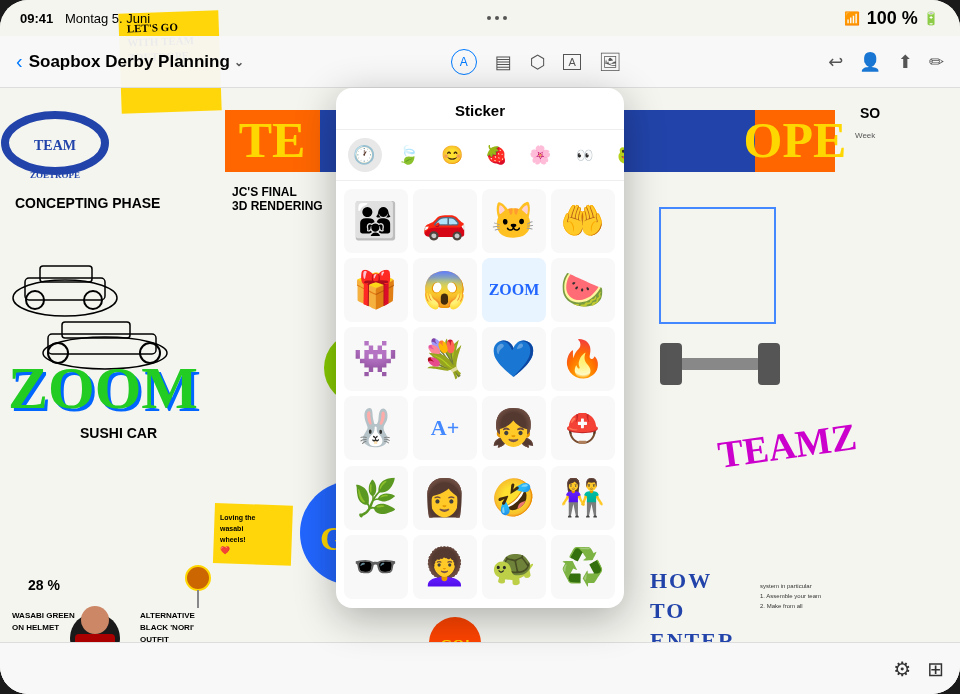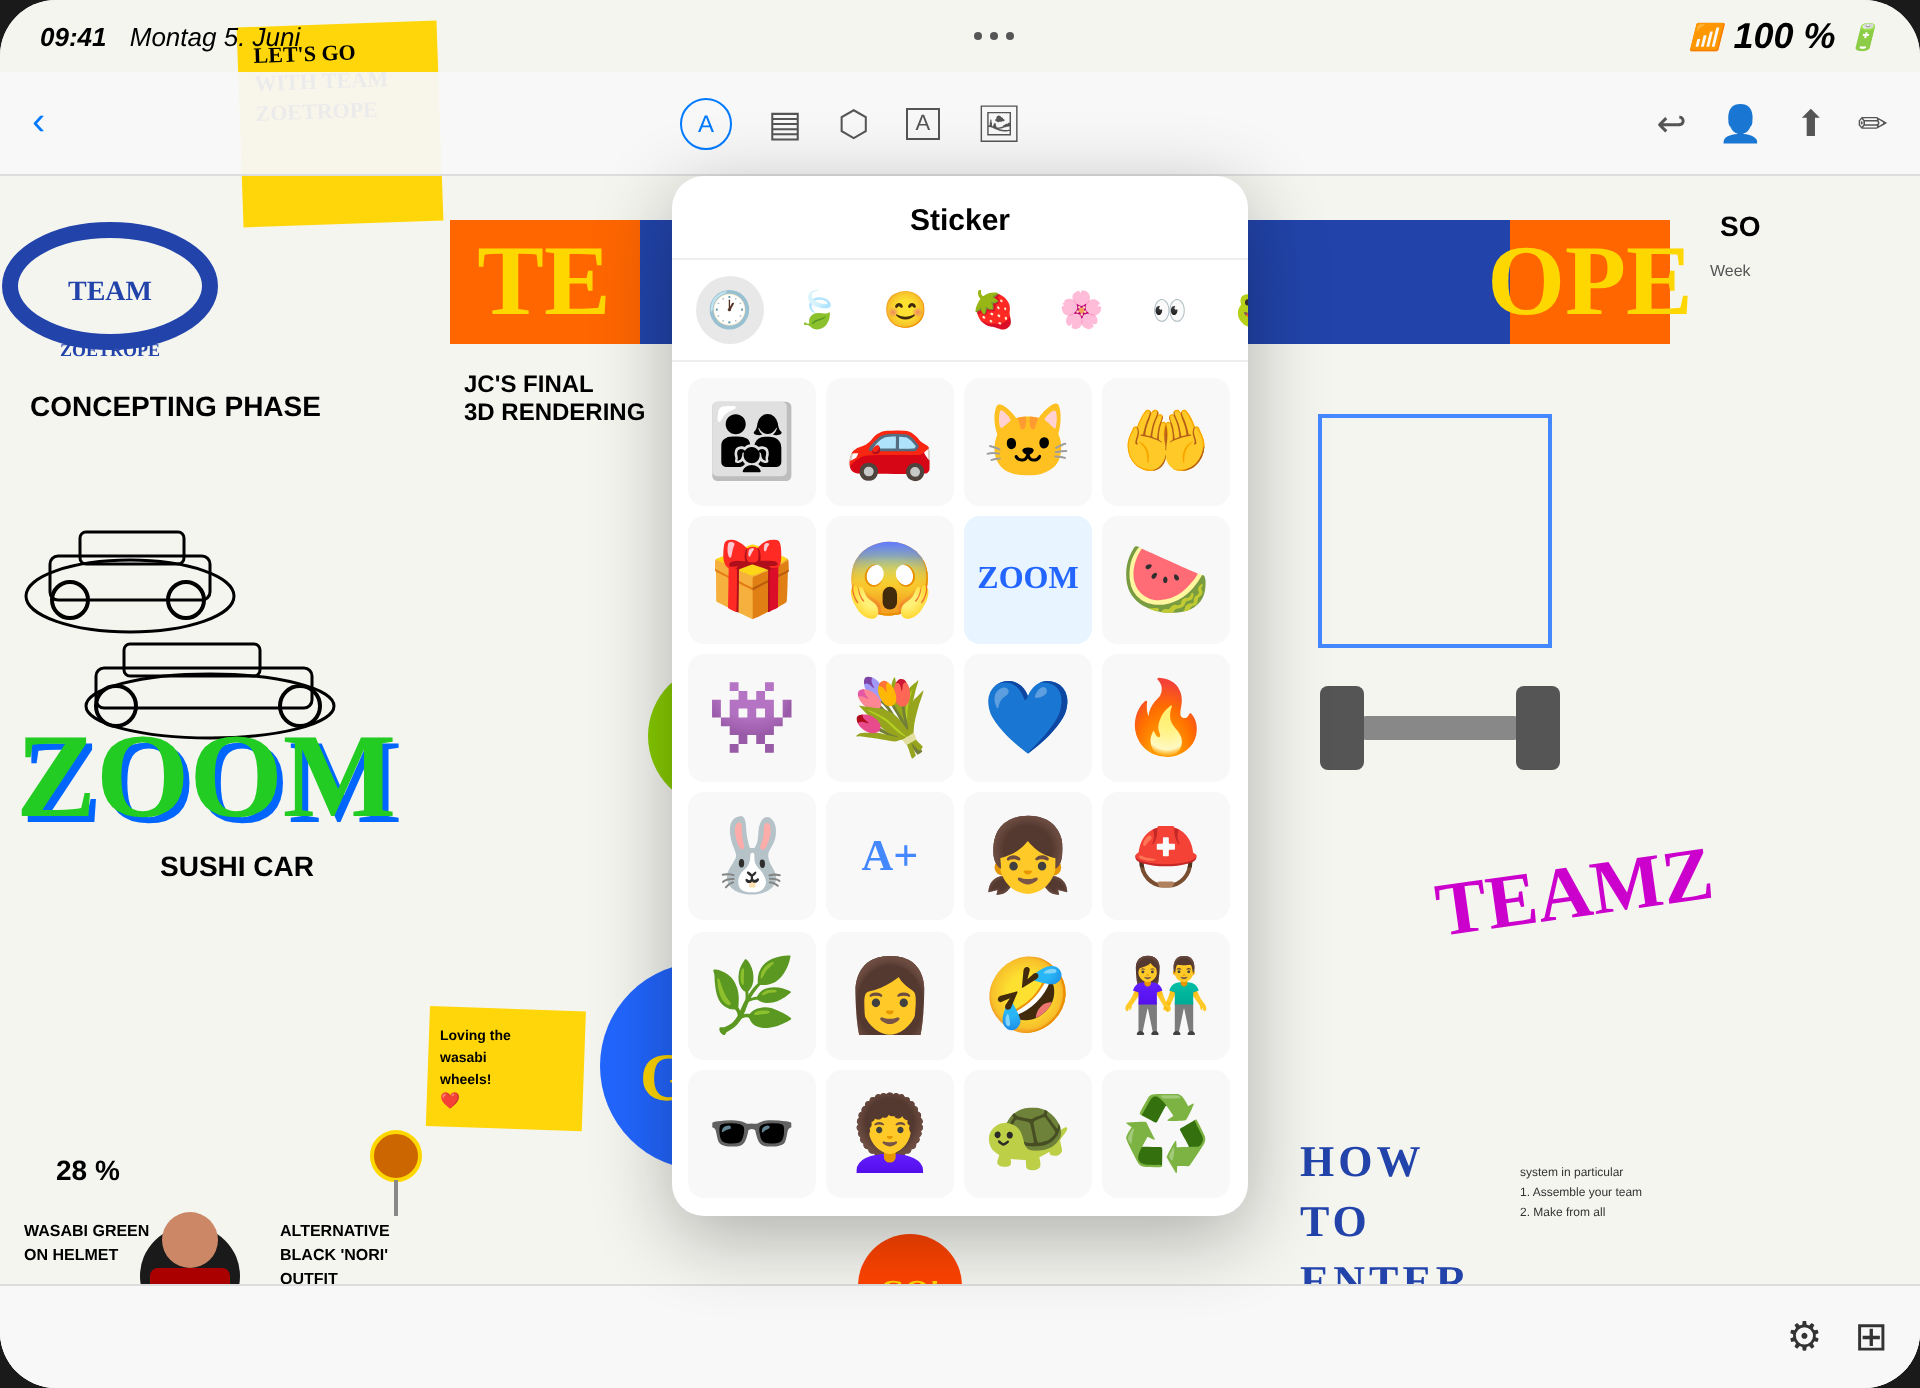--- a/index.html
+++ b/index.html
@@ -28,21 +28,20 @@
       top: 0;
       left: 0;
       right: 0;
       height: 36px;
       background: transparent;
       display: flex;
       align-items: center;
       justify-content: space-between;
       padding: 0 20px;
       z-index: 100;
-      font-style: italic;
     }
     .status-bar-left {
       font-size: 13px;
       font-weight: 600;
       color: #000;
     }
     .status-bar-center {
       display: flex;
       gap: 4px;
     }
@@ -360,20 +359,24 @@
       <span style="font-size:18px;font-weight:600;">100 %</span>
       <span>🔋</span>
     </div>
   </div>
 
   <div class="nav-bar">
     <div class="nav-left">
       <div class="back-btn">
         <span style="font-size:20px;">‹</span>
       </div>
+      <div class="nav-title">
+        <span>Soapbox Derby Planning</span>
+        <span class="nav-title-chevron">⌄</span>
+      </div>
     </div>
 
     <div class="nav-center">
 
       <span style="font-size:18px;color:#007AFF;border:1.5px solid #007AFF;border-radius:50%;width:26px;height:26px;display:flex;align-items:center;justify-content:center;font-size:12px;">A</span>
 
       <span style="font-size:18px;color:#555;">▤</span>
 
       <span style="font-size:18px;color:#555;">⬡</span>
 

